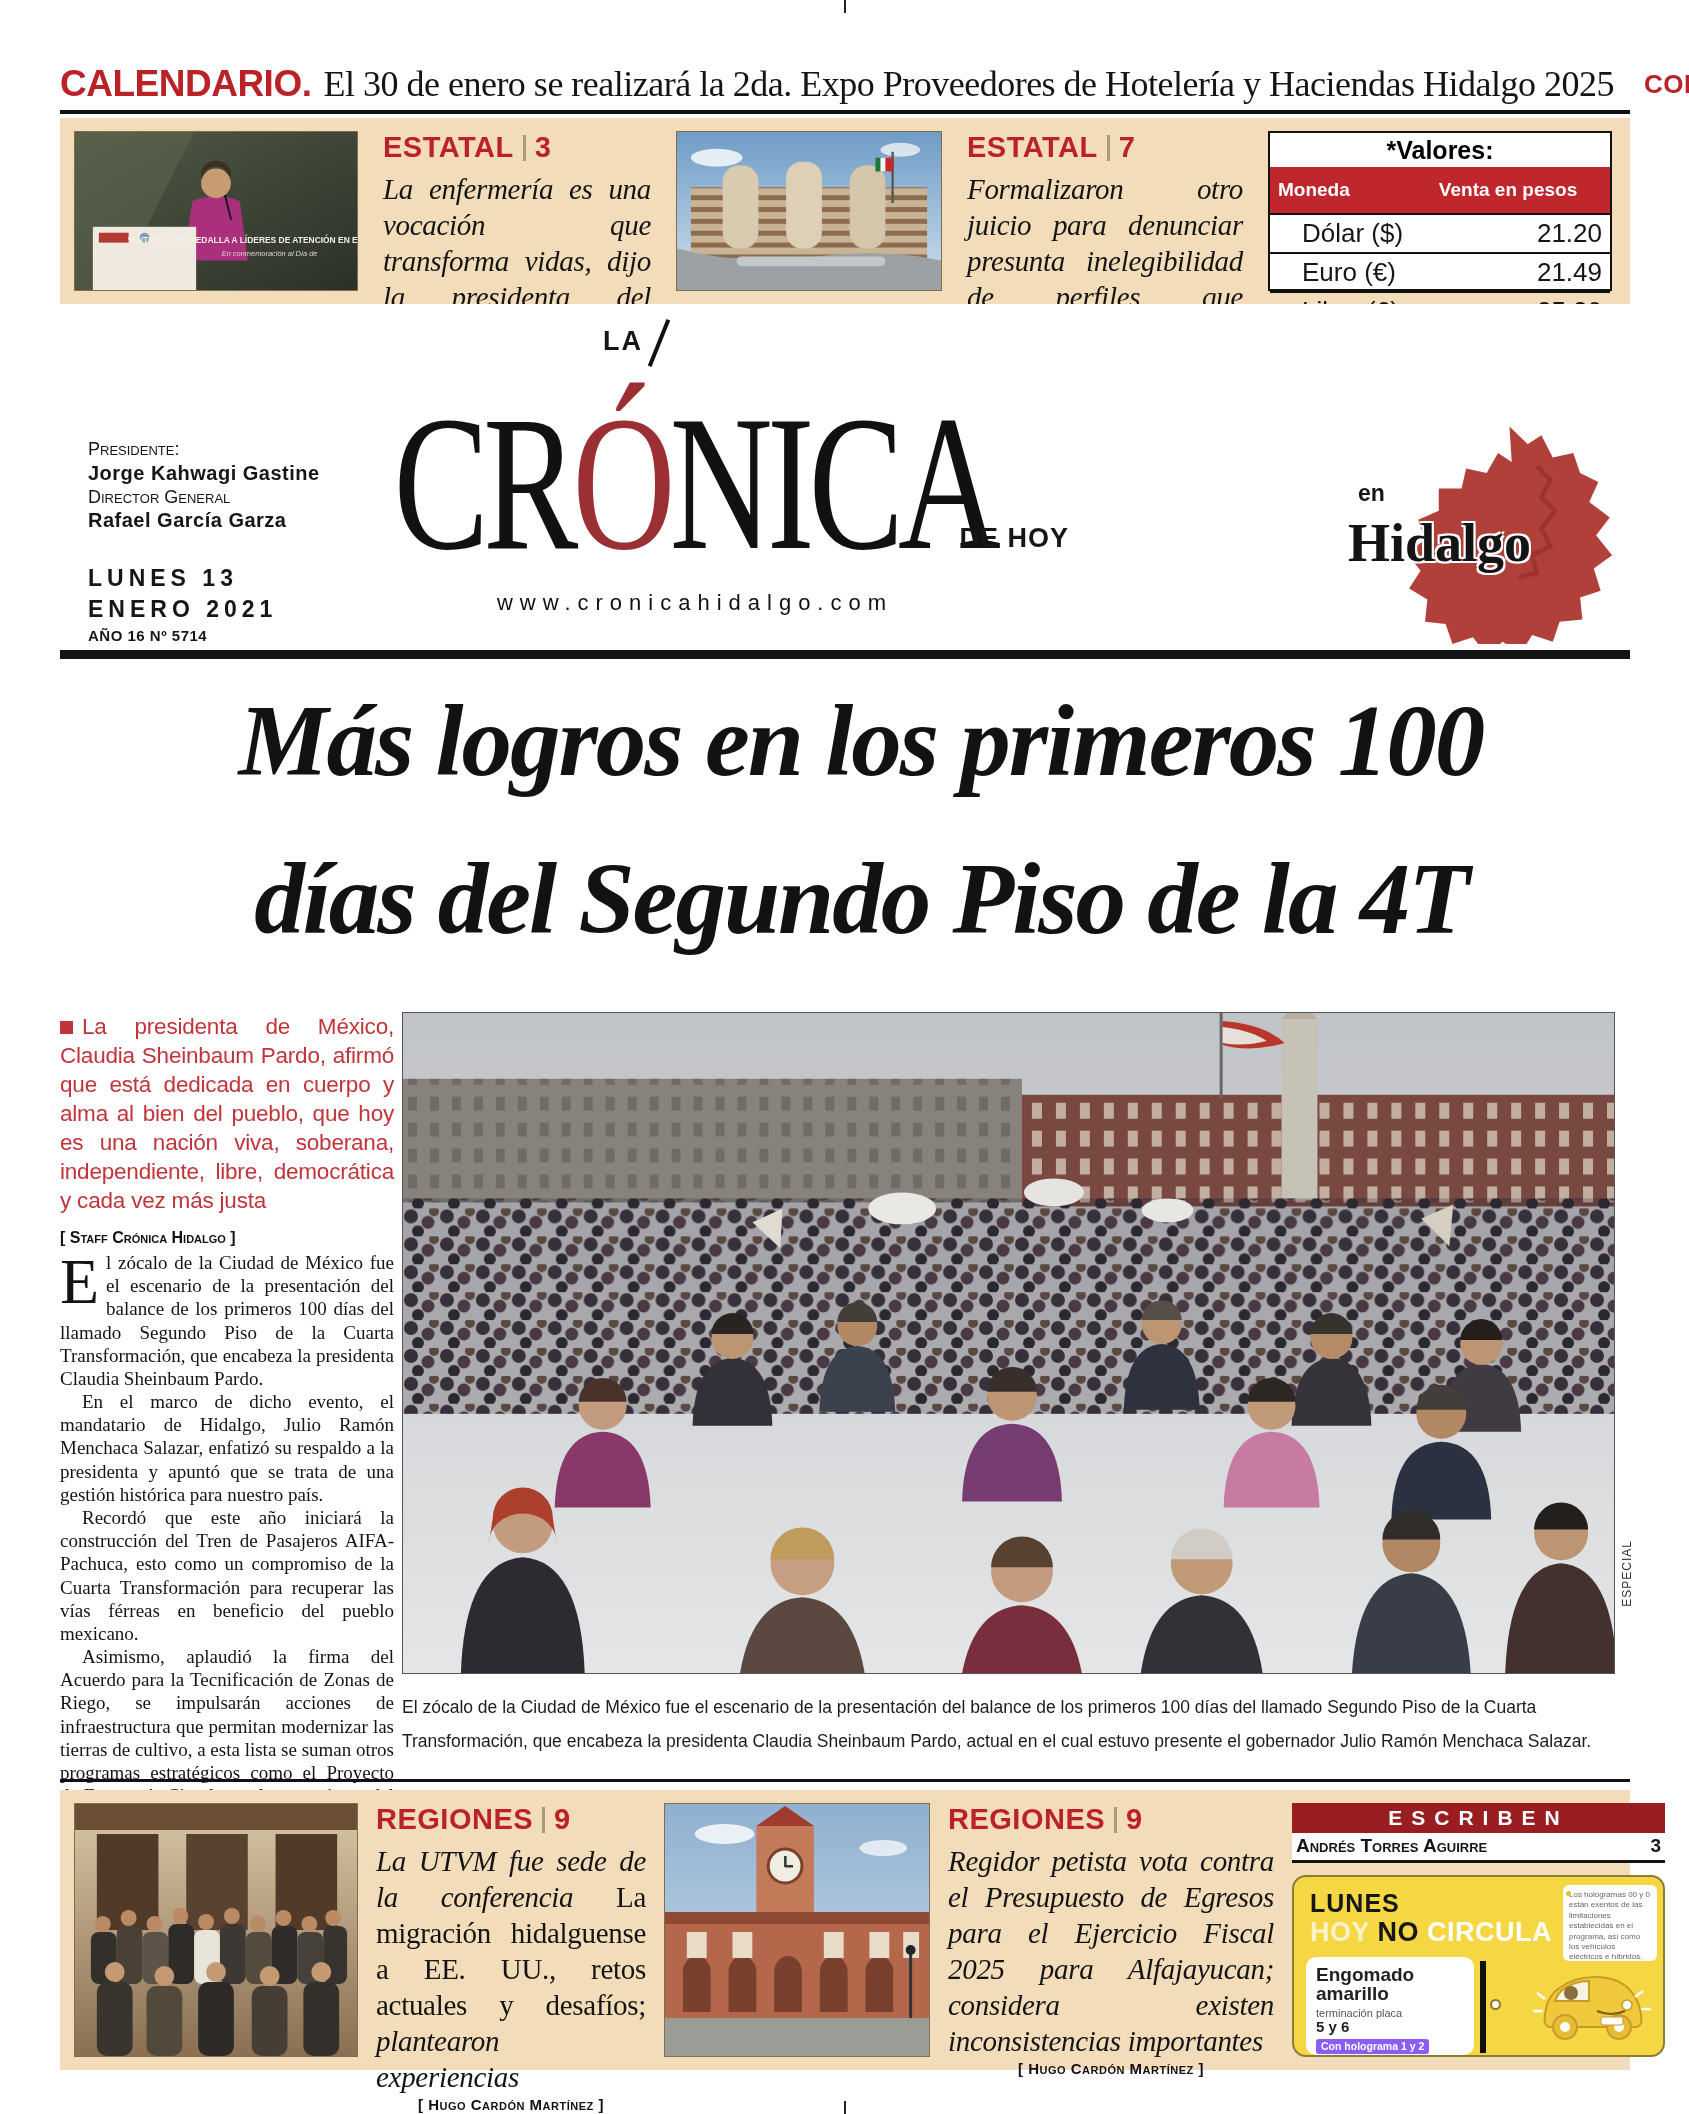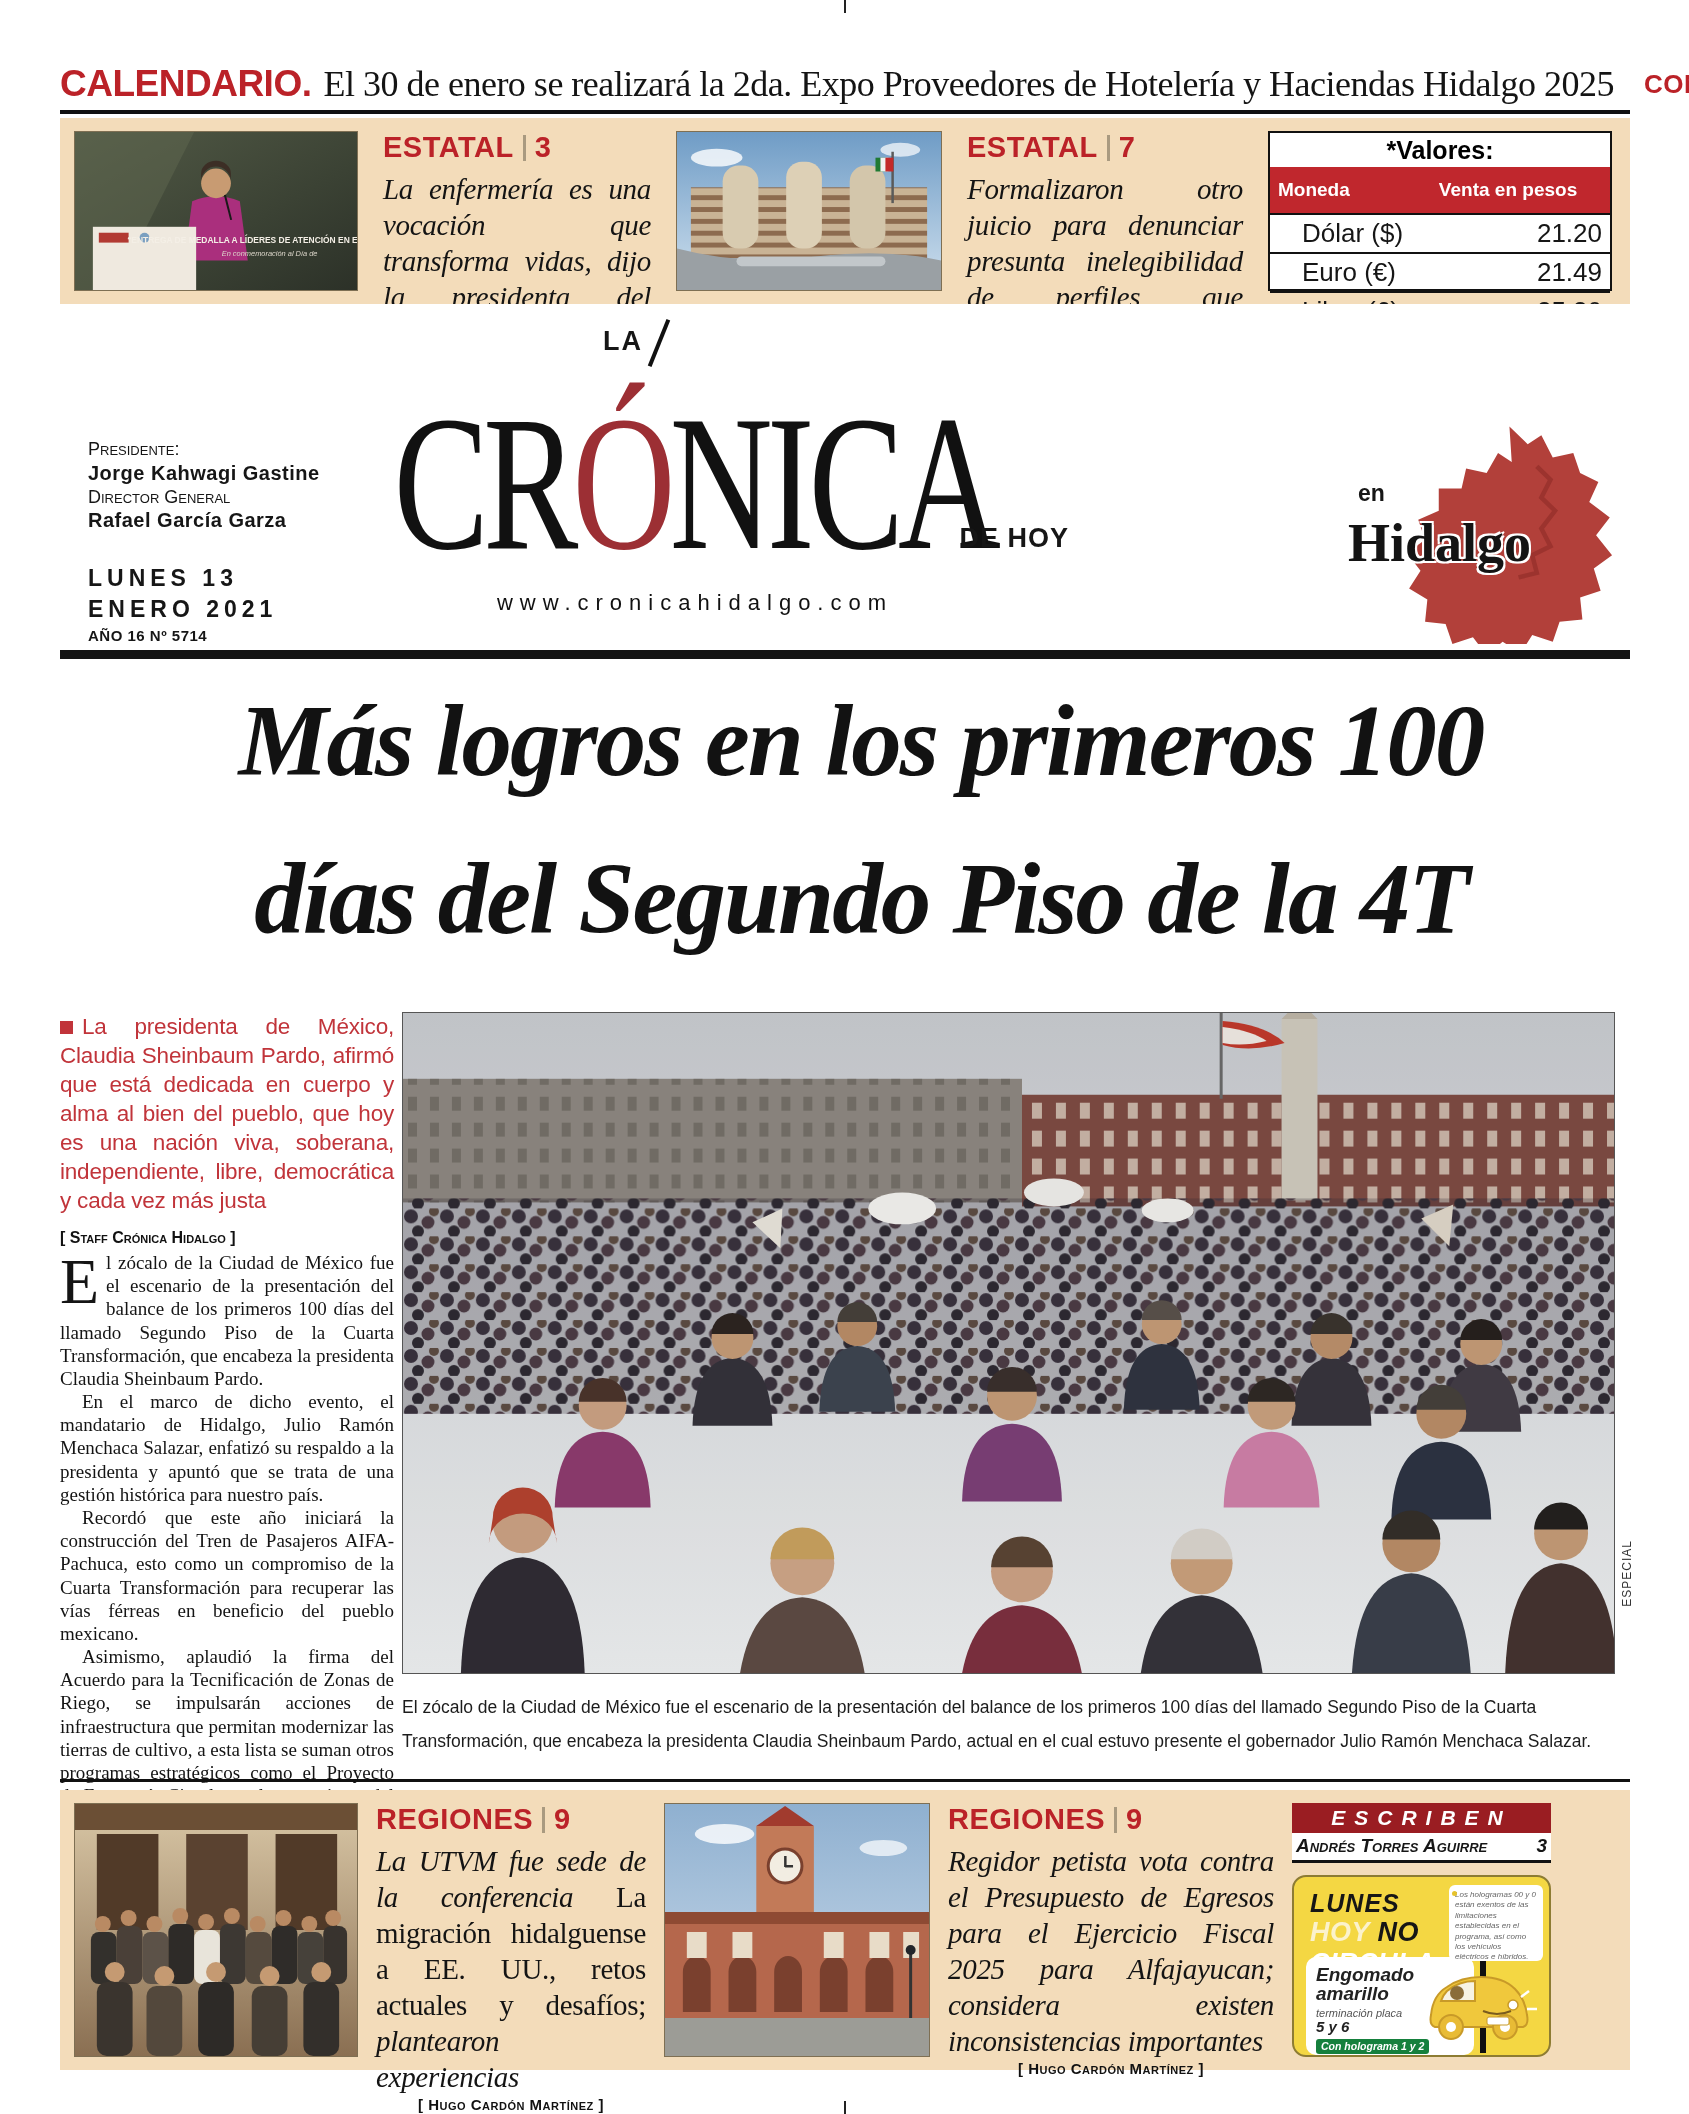--- a/index.html
+++ b/index.html
@@ -76,32 +76,32 @@
   .body p + p{text-indent:22px;}
   .dropcap{float:left;font-size:64px;line-height:.82;padding:5px 7px 0 0;}
   .jump{color:var(--red);font-weight:700;font-family:"Liberation Sans",sans-serif;font-size:20px;}
   .mainphoto{position:absolute;left:402px;top:1012px;width:1213px;height:662px;border:1px solid #555;overflow:hidden;}
   .mainphoto svg{display:block;width:100%;height:100%;}
   .photo-credit{position:absolute;left:1620px;top:1540px;writing-mode:vertical-rl;transform:rotate(180deg);font-size:12px;letter-spacing:1px;color:#333;}
   .caption{position:absolute;left:402px;top:1690px;width:1216px;font-size:17.5px;line-height:1.95;color:#1c1c1c;}
   .rule-thin{position:absolute;left:60px;top:1779px;width:1570px;height:3px;background:#111;}
 
   
-  .rightcol{flex:none;width:259px;display:flex;flex-direction:column;font-style:italic;}
+  .rightcol{flex:none;width:373px;display:flex;flex-direction:column;}
   .esc-bar{background:var(--darkred);color:#fff;text-align:center;font-weight:700;font-size:21px;letter-spacing:9px;padding:3px 0;}
   .esc-row{display:flex;justify-content:space-between;align-items:baseline;background:#fff;font-weight:700;font-size:19px;font-variant:small-caps;border-bottom:3px solid #111;padding:2px 4px 3px;}
   .nc-box{margin-top:12px;flex:1;position:relative;background:var(--yellow);border:2px solid #8d7c33;border-radius:14px;overflow:hidden;}
   .nc-day{position:absolute;left:16px;top:12px;font-weight:900;font-size:25px;letter-spacing:1px;color:#161616;}
   .nc-line2{position:absolute;left:16px;top:40px;font-weight:900;font-size:27px;letter-spacing:.5px;}
   .nc-hoy{color:#fbf2cc;} .nc-no{color:#161616;} .nc-circula{color:#fff;}
   .nc-panel{position:absolute;left:12px;top:80px;width:168px;height:98px;background:#fff;border-radius:10px;padding:8px 10px;line-height:1.02;}
   .nc-engomado{font-weight:800;font-size:19px;color:#222;}
   .nc-plate-label{font-size:11px;color:#555;margin-top:4px;}
   .nc-plate{font-weight:800;font-size:15px;color:#222;}
-  .nc-holo{margin-top:5px;background:#15803d;color:#fff;font-weight:700;font-size:10.5px;padding:2px 5px;border-radius:3px;display:inline-block;}
+  .nc-holo{margin-top:5px;background:#8b5cf6;color:#fff;font-weight:700;font-size:10.5px;padding:2px 5px;border-radius:3px;display:inline-block;}
   .nc-bar{position:absolute;left:186px;top:84px;width:6px;height:92px;background:#111;}
   .nc-barcap{position:absolute;left:196px;top:122px;width:11px;height:11px;background:#fff;border:2px solid #8a7a2a;border-radius:50%;}
   .nc-note{position:absolute;right:6px;top:8px;width:94px;height:76px;background:#fff;border-radius:6px;padding:5px 6px;font-size:8px;line-height:1.3;color:#666;}
   .nc-note .dot{position:absolute;left:3px;top:6px;width:5px;height:5px;border-radius:50%;background:#e6c32c;}
   .nc-car{position:absolute;right:10px;bottom:4px;width:122px;height:98px;}
 </style>
 </head>
 <body>
 
 <div class="page">

